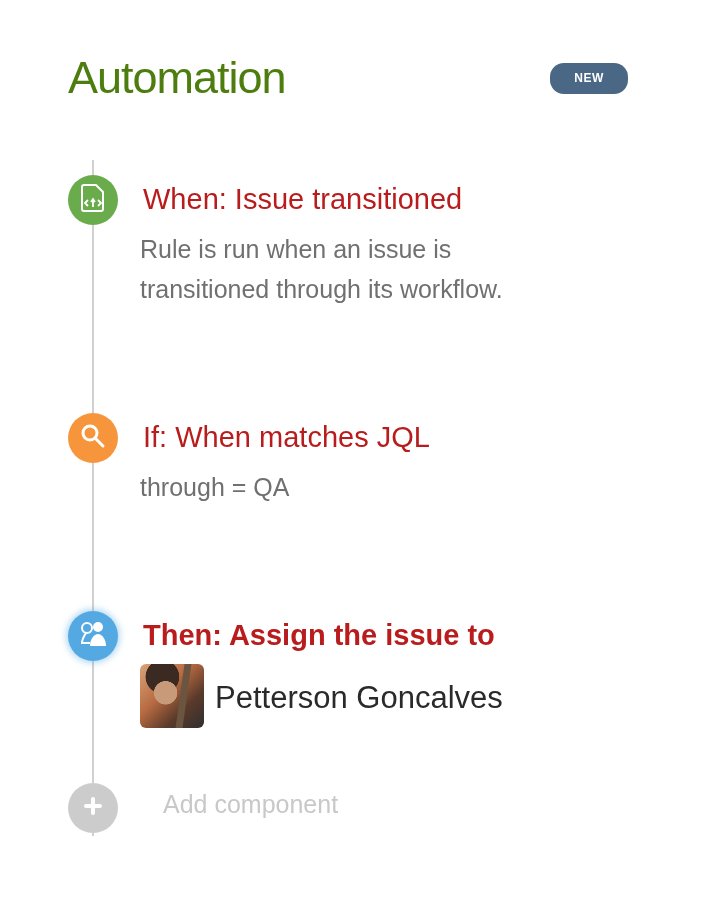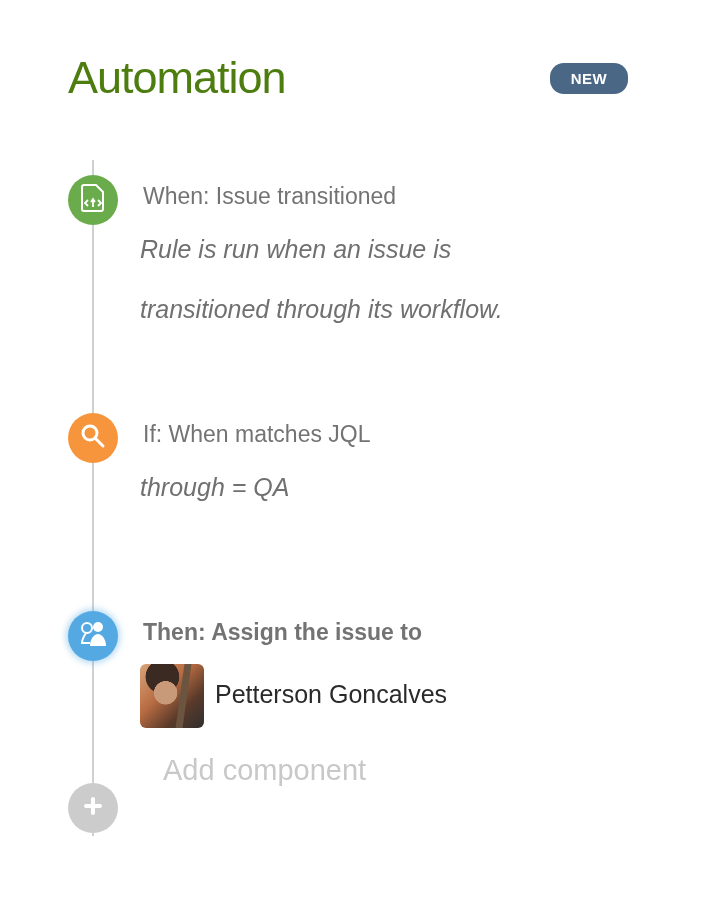--- a/index.html
+++ b/index.html
@@ -1,34 +1,34 @@
 <!DOCTYPE html>
 <html><head>
 <meta charset="utf-8">
 <style>
   html, body { margin:0; padding:0; background:#ffffff; }
   body { width:720px; height:918px; position:relative; overflow:hidden; font-family:"Liberation Sans", sans-serif; }
   .title { position:absolute; left:68px; top:52px; font-size:45px; color:#4d7c0f; letter-spacing:-1px; font-weight:400; }
-  .badge { position:absolute; left:550px; top:63px; width:78px; height:31px; background:#4a6785; border-radius:14px; color:#fff; font-weight:700; font-size:15px; text-align:center; line-height:31px; letter-spacing:0.5px; }
+  .badge { position:absolute; left:550px; top:63px; width:78px; height:31px; background:#4a6785; border-radius:14px; color:#fff; font-weight:700; font-size:12px; text-align:center; line-height:31px; letter-spacing:0.5px; }
   .line { position:absolute; left:92px; width:2px; background:#d0d0d0; }
   .node { position:absolute; left:68px; width:50px; height:50px; border-radius:50%; display:flex; align-items:center; justify-content:center; }
   .n-when { top:175px; background:#6aac4b; }
   .n-if { top:413px; background:#f6953b; }
   .n-then { top:611px; background:#54a9e3; box-shadow:0 0 6px 2px rgba(84,169,227,0.45); }
   .n-add { top:783px; background:#cccccc; }
-  .step-title { position:absolute; left:143px; font-size:23px; color:#737373; }
+  .step-title { position:absolute; left:143px; font-size:29px; color:#b91c1c; }
   .step-title.bold { font-weight:700;text-align:center; }
-  .desc { position:absolute; left:140px; font-size:25px; color:#707070; line-height:40px;font-style:italic; }
+  .desc { position:absolute; left:140px; font-size:25px; color:#707070; line-height:40px; }
   .avatar { position:absolute; left:140px; top:664px; width:64px; height:64px; border-radius:6px; overflow:hidden;
     background: radial-gradient(circle at 40% 45%, #c89a7a 0 22%, transparent 23%),
                 radial-gradient(circle at 35% 20%, #3a2a22 0 25%, transparent 26%),
                 linear-gradient(135deg, #d9a47a 0%, #b86b42 40%, #5a3a2a 70%, #2f2f2f 100%); }
   .avatar .neck { position:absolute; left:40px; top:0; width:7px; height:64px; background:#6b5540; transform:skewX(-8deg); }
-  .person { position:absolute; left:215px; top:680px; font-size:25px; color:#2a2a2a; }
-  .add-text { position:absolute; left:163px; top:754px; font-size:29px; color:#c8c8c8; }
+  .person { position:absolute; left:215px; top:680px; font-size:31px; color:#2a2a2a; }
+  .add-text { position:absolute; left:163px; top:790px; font-size:25px; color:#c8c8c8; }
 </style>
 </head>
 <body>
 
 <div class="title">Automation</div>
 <div class="badge">NEW</div>
 
 <div class="line" style="top:160px;height:15px;"></div>
 <div class="line" style="top:225px;height:188px;"></div>
 <div class="line" style="top:463px;height:148px;"></div>
@@ -38,21 +38,21 @@
 <div class="node n-when">
   <span>
     <svg width="26" height="30" viewBox="0 0 26 30">
         <path d="M4 2h12l7 7v17a2 2 0 0 1-2 2H4a2 2 0 0 1-2-2V4a2 2 0 0 1 2-2z" fill="none" stroke="#fff" stroke-width="2"></path>
         <path d="M8 17l-3 3 3 3M18 17l3 3-3 3M13 16v8M11 19l2-3 2 3" fill="none" stroke="#fff" stroke-width="1.8"></path>
       </svg>
   </span>
 </div>
 <div class="step-title" style="top:183px;">When: Issue transitioned</div>
 <div class="desc" style="top:229px;">Rule is run when an issue is</div>
-<div class="desc" style="top:269px;margin-top:20px;">transitioned through its workflow.</div>
+<div class="desc" style="top:269px;">transitioned through its workflow.</div>
 
 <div class="node n-if">
   <span>
     <svg width="26" height="26" viewBox="0 0 26 26">
         <circle cx="10" cy="10" r="7" fill="none" stroke="#fff" stroke-width="3"></circle>
         <path d="M15 15l8 8" stroke="#fff" stroke-width="3" stroke-linecap="round"></path>
       </svg>
   </span>
 </div>
 <div class="step-title" style="top:421px;">If: When matches JQL</div>

